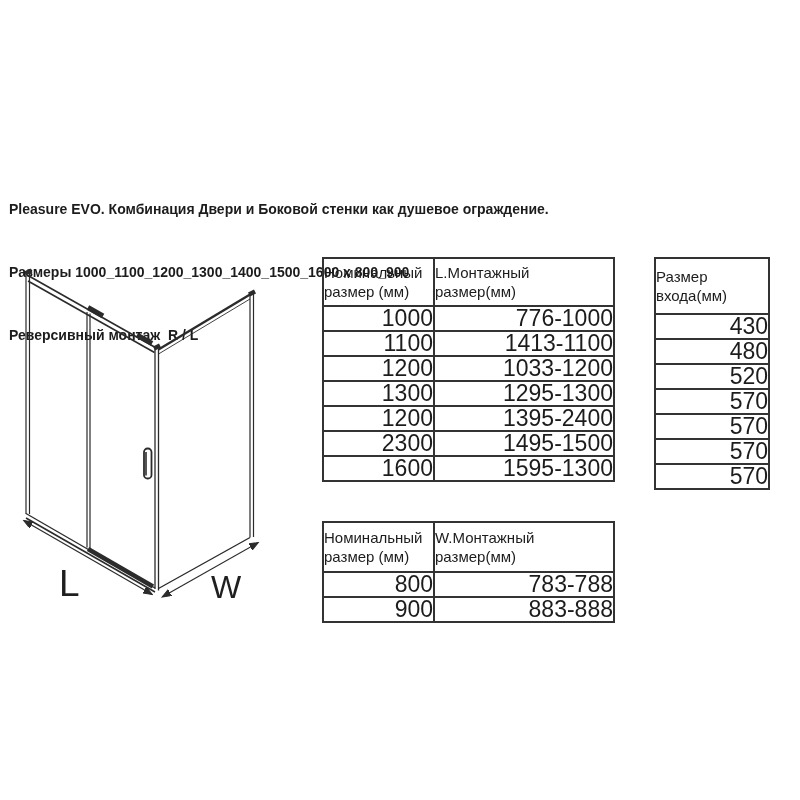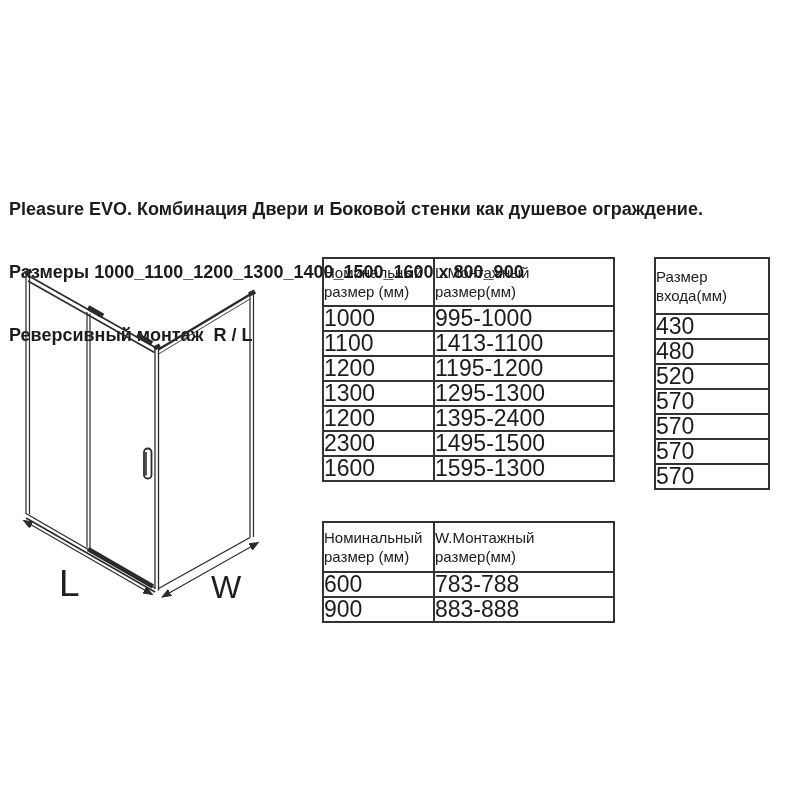--- a/index.html
+++ b/index.html
@@ -10,21 +10,21 @@
     background: #ffffff;
     font-family: "Liberation Sans", sans-serif;
     color: #1c1c1c;
     overflow: hidden;
   }
   
   .title {
     position: absolute;
     left: 9px;
     top: 157px;
-    font-size: 18px;
+    font-size: 14px;
     font-weight: bold;
     line-height: 21px;
     white-space: pre;
   }
   
   table.tbl {
     position: absolute;
     border-collapse: collapse;
     table-layout: fixed;
     color: #1c1c1c;
@@ -35,21 +35,21 @@
     overflow: hidden;
   }
   table.tbl th {
     font-weight: normal;
     font-size: 15px;
     line-height: 1.28;
     vertical-align: middle;
     text-align: left;
   }
   table.tbl td {
-    text-align: left;
+    text-align: right;
     vertical-align: middle;
     font-size: 23px;
     line-height: 1;
   }
   .tbl-length { left: 322px; top: 257px; width: 291px; }
   .tbl-length th { height: 46px; }
   .tbl-length td { height: 22px; }
   .tbl-width  { left: 322px; top: 521px; width: 291px; }
   .tbl-width th { height: 48px; }
   .tbl-width td { height: 23px; }
@@ -156,29 +156,29 @@
       </colgroup>
     <thead>
       <tr>
         <th class="th-nominal">Номинальный размер (мм)</th>
         <th class="th-mount">L.Монтажный размер(мм)</th>
       </tr>
     </thead>
     <tbody>
       <tr>
           <td>1000</td>
-          <td>995-1000</td>
+          <td>776-1000</td>
         </tr>
       <tr>
           <td>1100</td>
           <td>1413-1100</td>
         </tr>
       <tr>
           <td>1200</td>
-          <td>1195-1200</td>
+          <td>1033-1200</td>
         </tr>
       <tr>
           <td>1300</td>
           <td>1295-1300</td>
         </tr>
       <tr>
           <td>1200</td>
           <td>1395-2400</td>
         </tr>
       <tr>
@@ -229,21 +229,21 @@
         <col style="width:180px">
       </colgroup>
     <thead>
       <tr>
         <th class="th-nominal">Номинальный размер (мм)</th>
         <th class="th-mount">W.Монтажный размер(мм)</th>
       </tr>
     </thead>
     <tbody>
       <tr>
-          <td>600</td>
+          <td>800</td>
           <td>783-788</td>
         </tr>
       <tr>
           <td>900</td>
           <td>883-888</td>
         </tr>
     </tbody>
   </table>
 
 </div>

